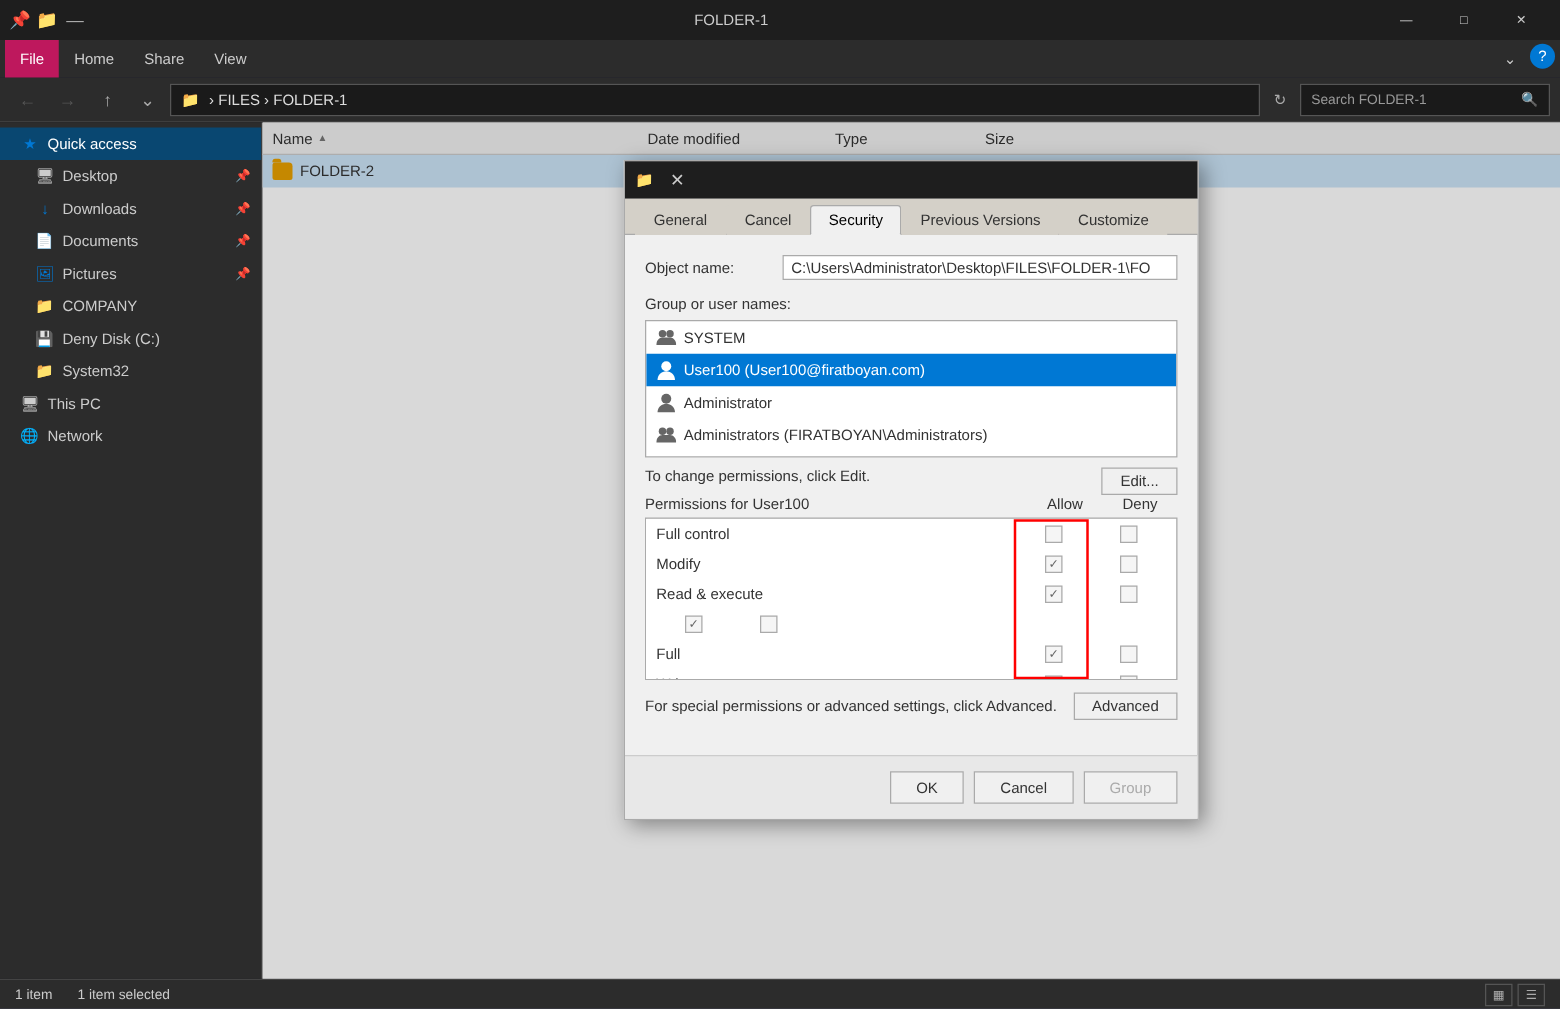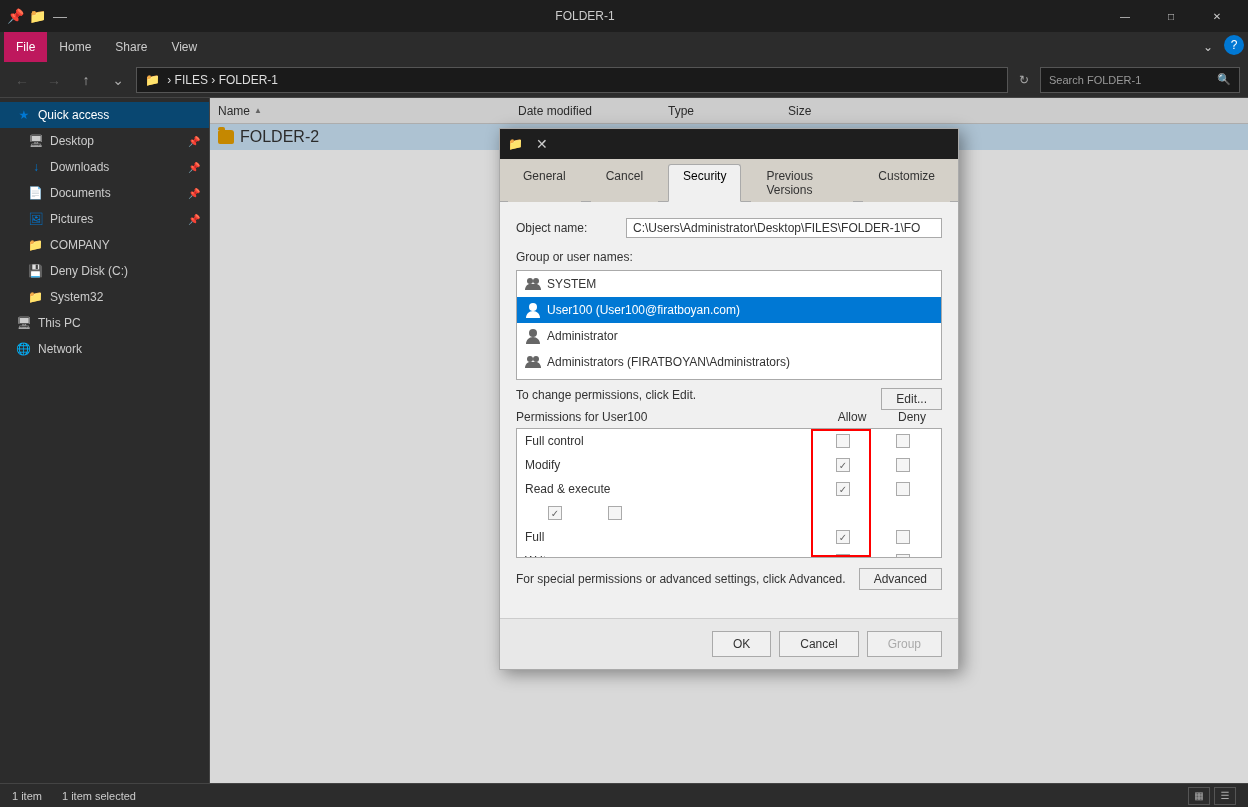--- a/index.html
+++ b/index.html
@@ -139,21 +139,21 @@
     .col-size { width: 100px; }
 
     
     .file-list { padding: 0; }
     .file-row {
       display: flex;
       align-items: center;
       height: 26px;
       padding: 0 8px;
       cursor: pointer;
-      font-size: 16px;
+      font-size: 12px;
       color: #333;
       text-align: right;
     }
     .file-row.selected { background: #cce4f7; }
     .file-name { width: 300px; display: flex; align-items: center; gap: 6px; }
     .file-modified { width: 150px; color: #555; }
     .file-type { width: 120px; color: #555; }
     .file-size { width: 100px; color: #555; }
     .folder-icon { width: 16px; height: 14px; background: #e8a000; border-radius: 2px 3px 2px 2px; position: relative; }
     .folder-icon::before { content: ''; position: absolute; top: -3px; left: 0; width: 7px; height: 3px; background: #e8a000; border-radius: 2px 2px 0 0; }
@@ -203,21 +203,21 @@
     .dialog-titlebar-icon { color: #e8a000; margin-right: 6px; }
     .dialog-title-text { flex: 1; font-size: 12px; }
     .dialog-close { width: 26px; height: 26px; display: flex; align-items: center; justify-content: center; cursor: pointer; color: #ccc; font-size: 14px; }
 
     
     .dialog-tabs {
       display: flex;
       background: #d4d0c8;
       border-bottom: 1px solid #aaa;
       padding: 4px 8px 0 8px;
-      gap: 10px;
+      gap: 0;
     }
     .tab {
       padding: 4px 14px;
       cursor: pointer;
       font-size: 12px;
       color: #333;
       border: 1px solid transparent;
       background: #d4d0c8;
       border-radius: 3px 3px 0 0;
       position: relative;

